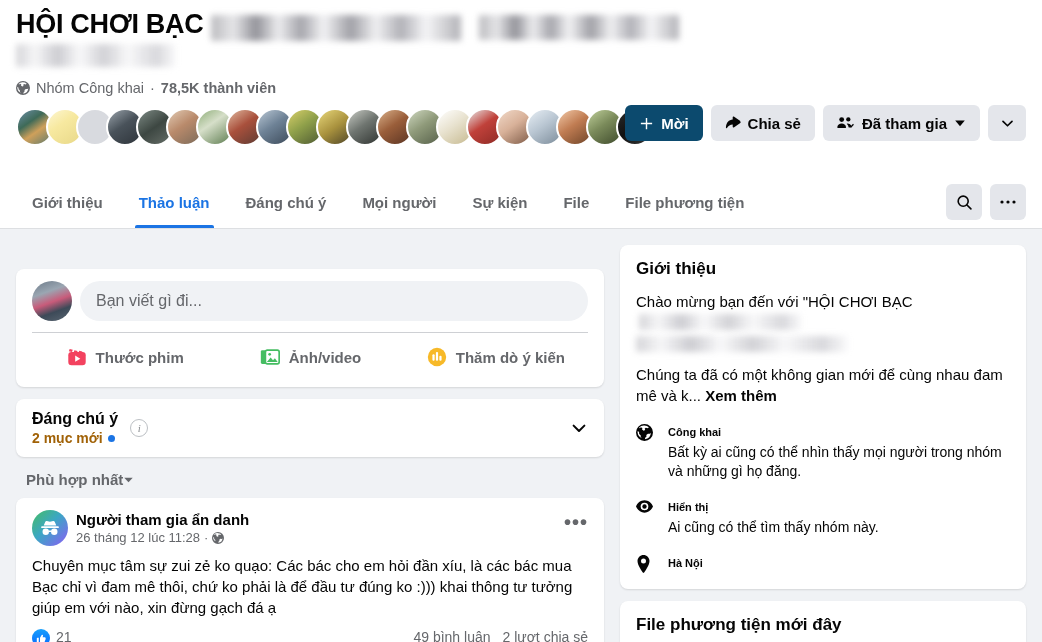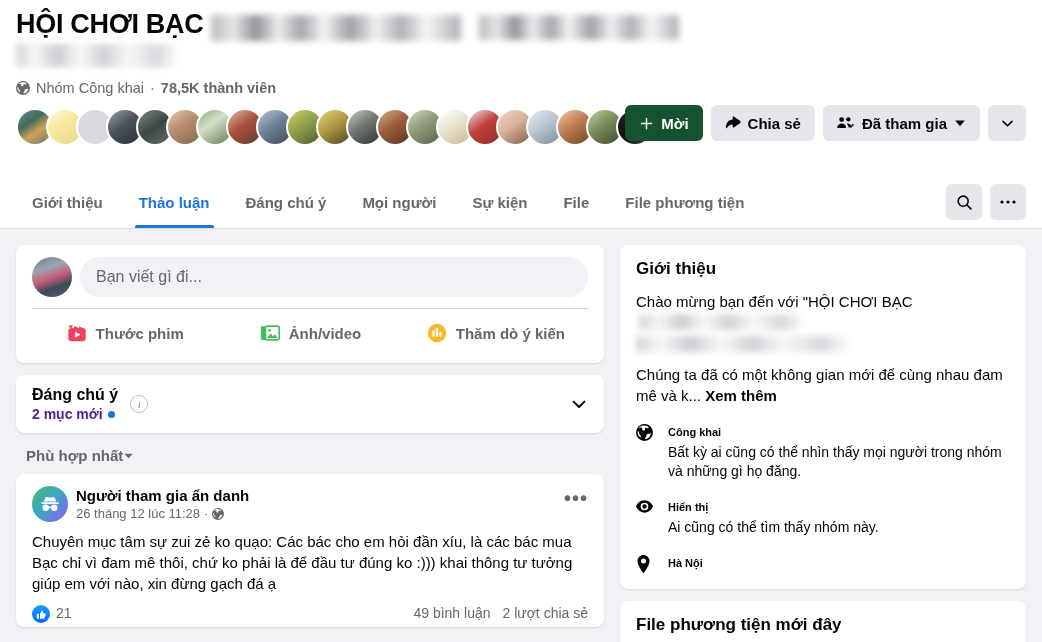--- a/index.html
+++ b/index.html
@@ -77,21 +77,21 @@
     position: absolute; right: 16px; top: 105px;
     display: flex; align-items: center; gap: 8px;
   }
   .btn {
     display: inline-flex; align-items: center; justify-content: center; gap: 7px;
     height: 36px; padding: 0 14px; border-radius: 6px;
     font-size: 15px; font-weight: bold; cursor: pointer;
     background: #e4e6eb; color: #050505; border: none;
     white-space: nowrap;
   }
-  .btn.primary { background: #14532d; color: #fff; }
+  .btn.primary { background: #0c4a6e; color: #fff; }
   .btn.icon-only { padding: 0; width: 38px; }
 
   
   .tabbar {
     position: absolute; left: 0; right: 0; bottom: 0;
     height: 52px; display: flex; align-items: center;
     padding: 0 16px;
   }
   .tabs { display: flex; align-items: center; height: 52px; gap: 4px; }
   .tab {
@@ -118,21 +118,21 @@
   }
   .col-left { width: 588px; flex: 0 0 588px; }
   .col-right { flex: 1 1 auto; }
 
   .card {
     background: #fff; border-radius: 8px;
     box-shadow: 0 1px 2px rgba(0,0,0,0.12);
   }
 
   
-  .composer { padding: 12px 16px 6px 16px; margin-bottom: 12px; }
+  .composer { padding: 12px 16px 6px 16px; margin-bottom: 12px; margin-top: 24px; }
   .composer-top { display: flex; align-items: center; gap: 8px; }
   .composer-avatar {
     width: 40px; height: 40px; border-radius: 50%; flex: 0 0 auto;
     background: linear-gradient(160deg,#6c7a88 0%,#9aa6b2 30%,#c85b7a 52%,#3d4a58 72%,#5a6672 100%);
   }
   .composer-input {
     flex: 1 1 auto; height: 40px; border-radius: 20px; background: #f0f2f5;
     display: flex; align-items: center; padding: 0 16px;
     font-size: 16px; color: #65676b; cursor: pointer;
   }
@@ -144,21 +144,21 @@
     font-size: 15px; font-weight: bold; color: #65676b;
   }
 
   
   .highlights {
     display: flex; align-items: center; padding: 10px 16px;
     height: 58px;
   }
   .hl-text .hl-title { font-size: 16px; font-weight: bold; line-height: 20px; }
   .hl-text .hl-sub {
-    font-size: 14px; font-weight: bold; color: #4c1d95;
+    font-size: 14px; font-weight: bold; color: #a16207;
     line-height: 18px; display: flex; align-items: center; gap: 5px;
   }
   .blue-dot { width: 7px; height: 7px; border-radius: 50%; background: #1b74e4; display:inline-block; }
   .info-icon {
     width: 18px; height: 18px; border-radius: 50%;
     border: 1px solid #bcc0c4; color: #8a8d91;
     font-size: 11px; display: flex; align-items: center; justify-content: center;
     margin-left: 12px; font-style: italic; font-family: "Liberation Serif", serif;
   }
   .hl-chevron { margin-left: auto; cursor: pointer; }

